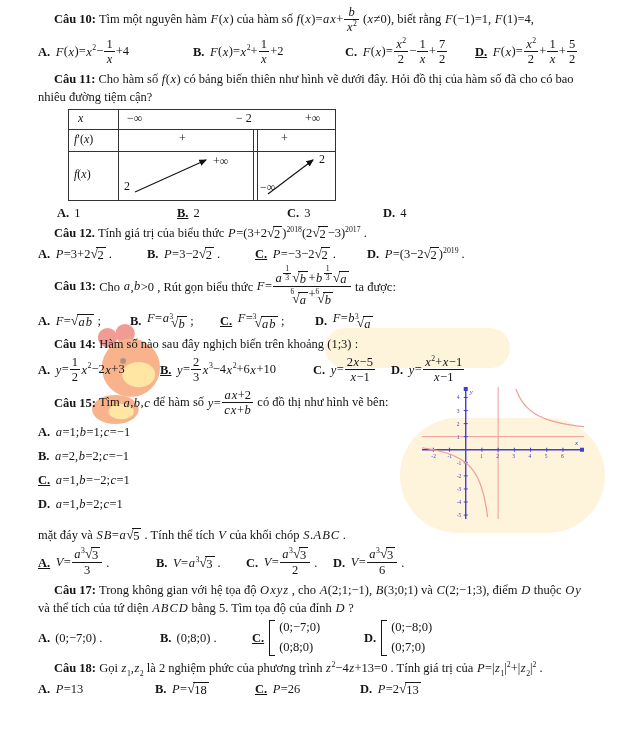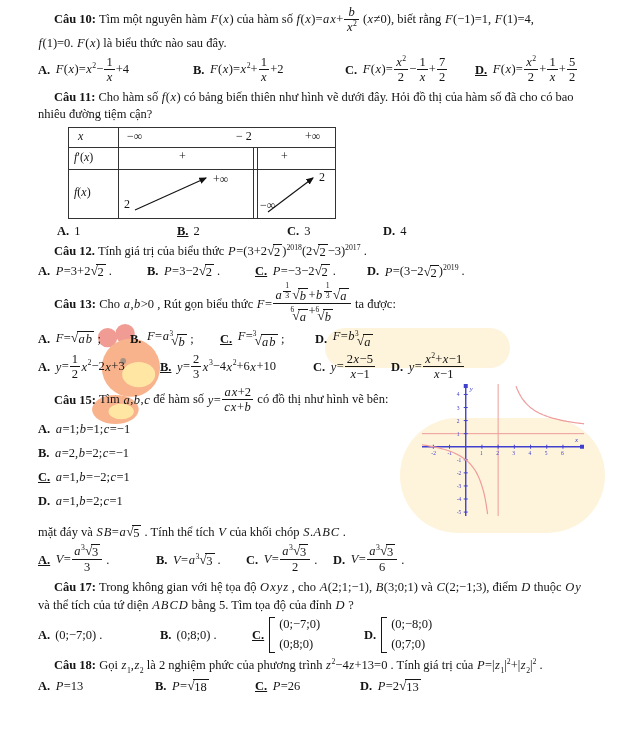--- a/index.html
+++ b/index.html
@@ -106,21 +106,20 @@
     </svg>
     <span class="wm-blob1"></span>
     <span class="wm-blob2"></span>
   </div>
   <main id="qs">
       <section class="q">
         <div class="ln"><b class="ql">Câu 10:</b> Tìm một nguyên hàm <span class="mt"><i>F</i>(<i>x</i>)</span> của hàm số <span class="mt"><i>f</i>(<i>x</i>)=<i>a</i><i>x</i>+<span class="fr">
               <span class="n"><i>b</i></span>
               <span class="d"><i>x</i><span class="sp">2</span></span>
             </span></span> <span class="mt">(<i>x</i>≠0)</span>, biết rằng <span class="mt"><i>F</i>(−1)=1</span>, <span class="mt"><i>F</i>(1)=4</span>,</div>
-        <div class="ln"><span class="mt"><i>f</i>(1)=0</span>. <span class="mt"><i>F</i>(<i>x</i>)</span> là biểu thức nào sau đây.</div>
         <div class="ans">
           <span class="a">
             <b class="">A.</b>
             <span class="mt"><i>F</i>(<i>x</i>)=<i>x</i><span class="sp">2</span>−<span class="fr">
                 <span class="n">1</span>
                 <span class="d"><i>x</i></span>
               </span>+4</span>
           </span>
           <span class="a">
             <b class="">B.</b>
@@ -306,20 +305,21 @@
             <b class="">D.</b>
             <span class="mt"><i>F</i>=<i>b</i><span class="sq">
                 <span class="ri">3</span>
                 <span class="rs">√</span>
                 <span class="rc"><i>a</i></span>
               </span></span>
           </span>
         </div>
       </section>
       <section class="q">
+        <div class="ln"><b class="ql">Câu 14:</b> Hàm số nào sau đây nghịch biến trên khoảng <span class="mt">(1;3)</span> :</div>
         <div class="ans">
           <span class="a">
             <b class="">A.</b>
             <span class="mt"><i>y</i>=<span class="fr">
                 <span class="n">1</span>
                 <span class="d">2</span>
               </span><i>x</i><span class="sp">2</span>−2<i>x</i>+3</span>
           </span>
           <span class="a">
             <b class="u">B.</b>

